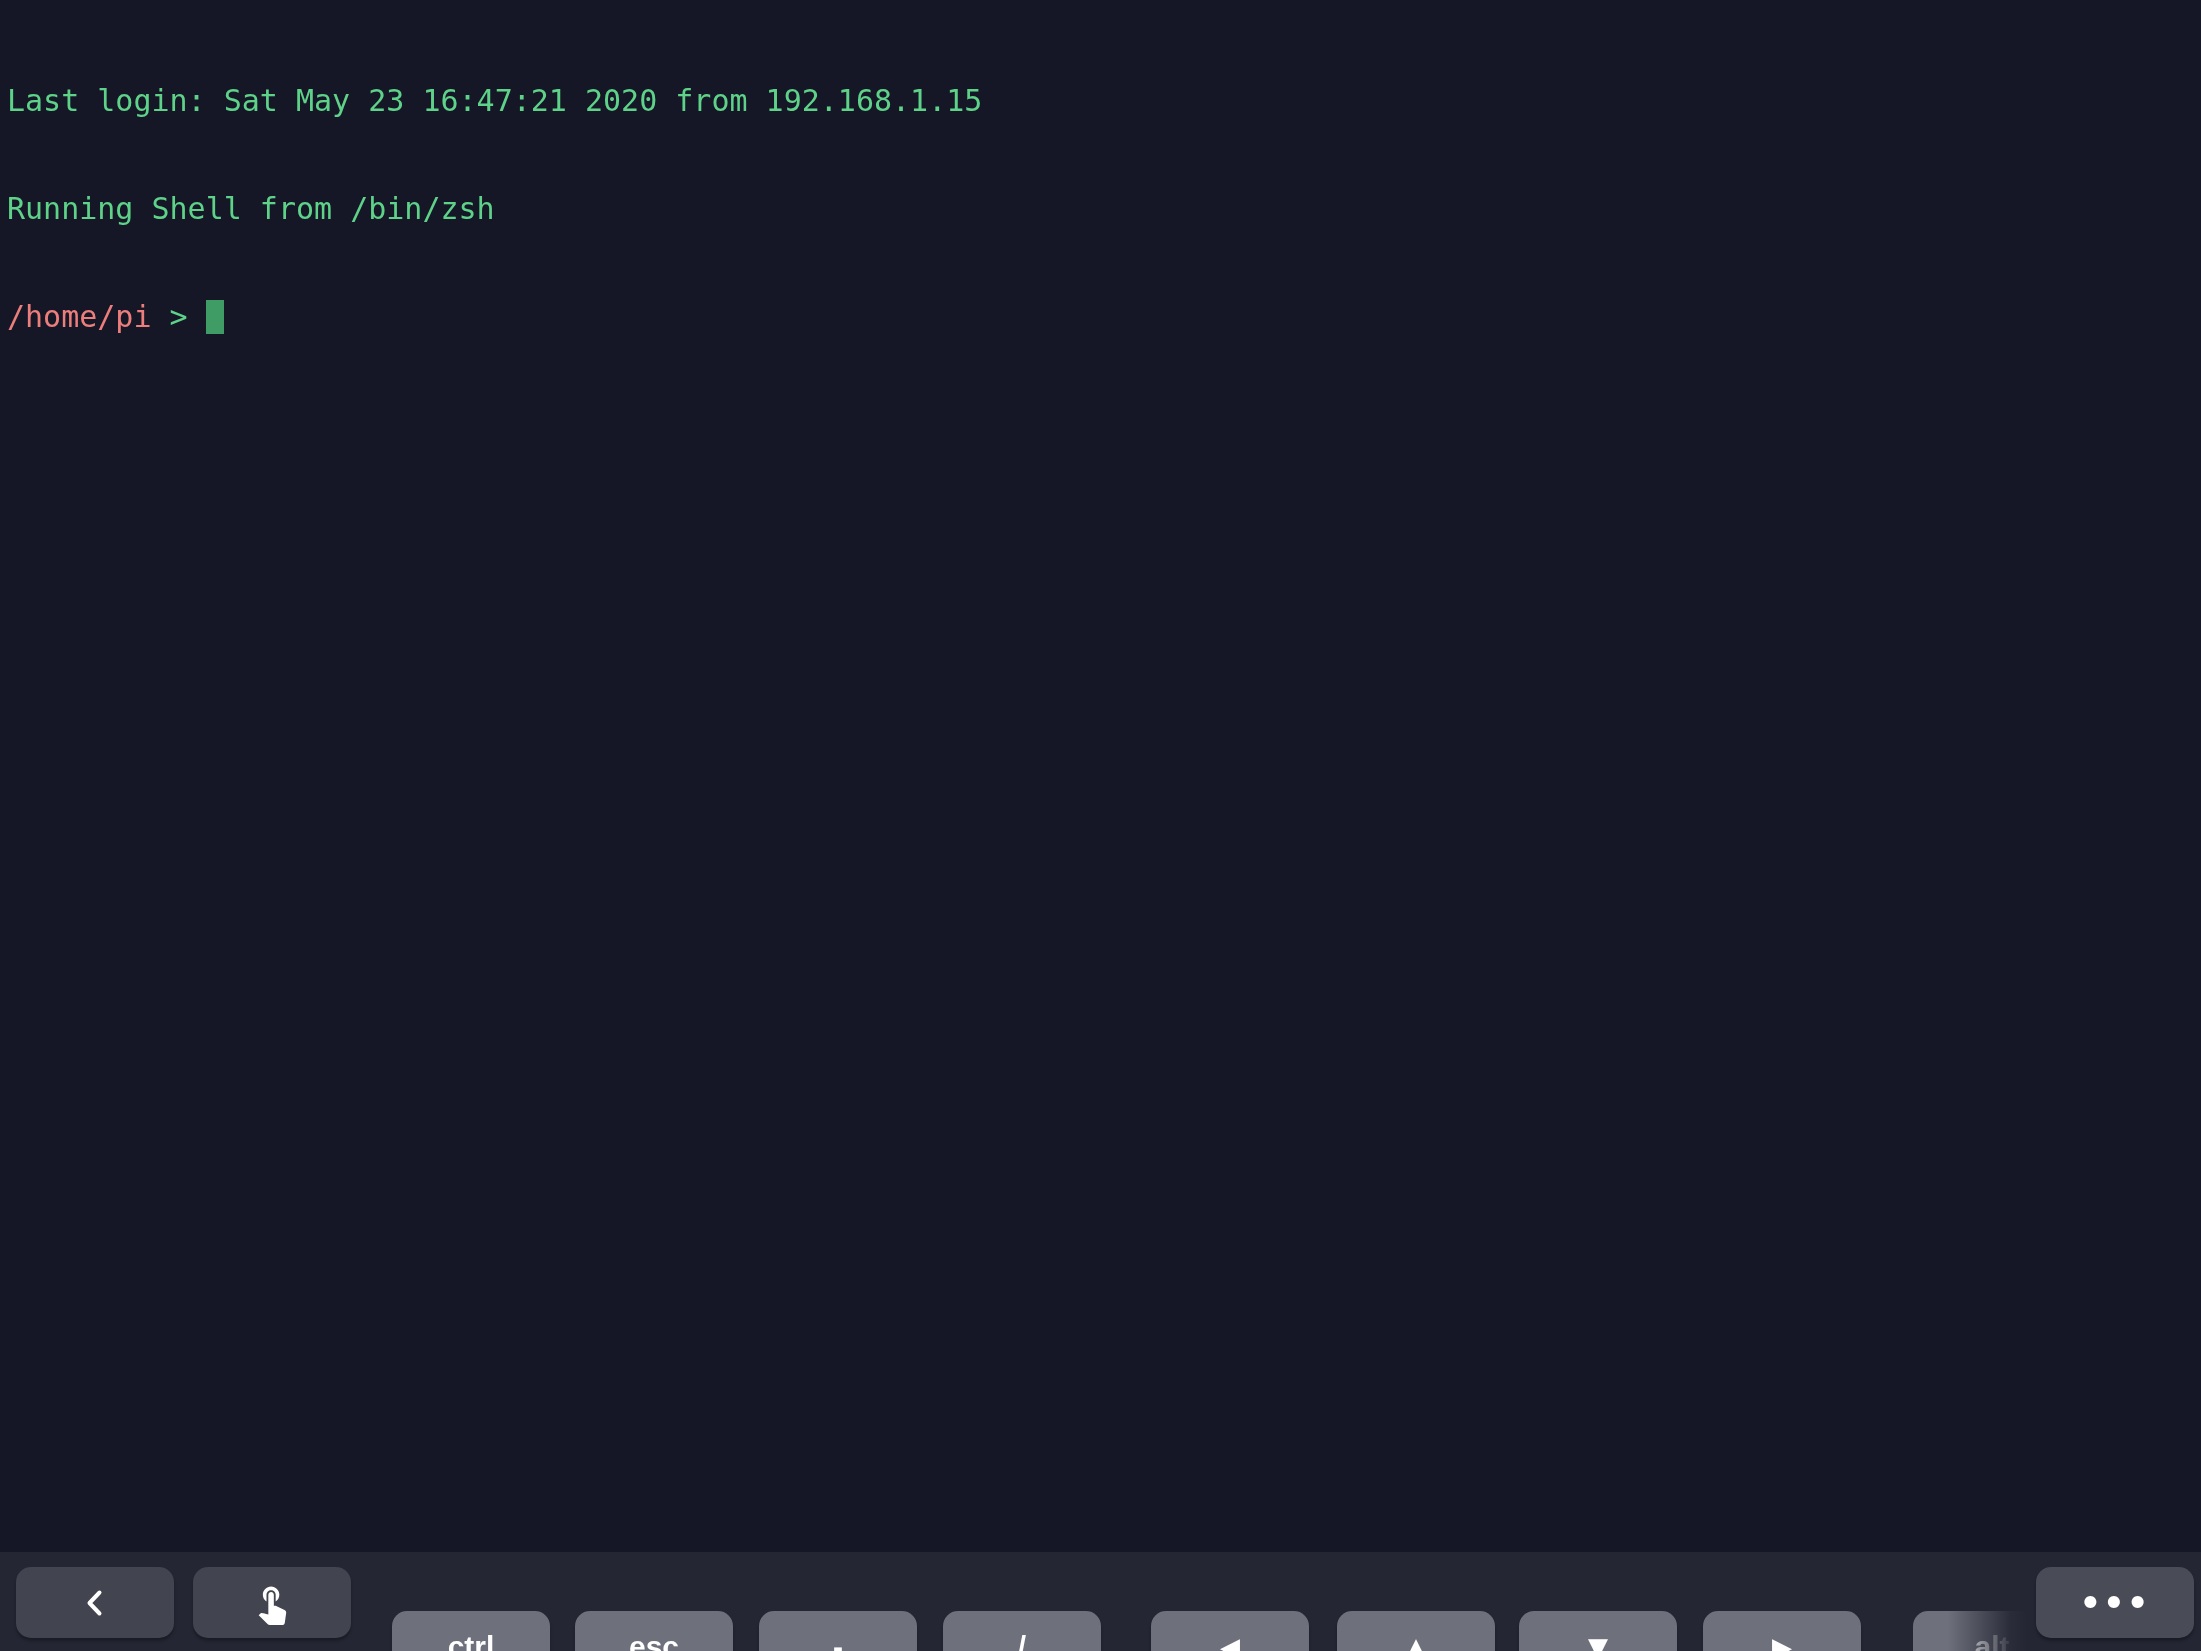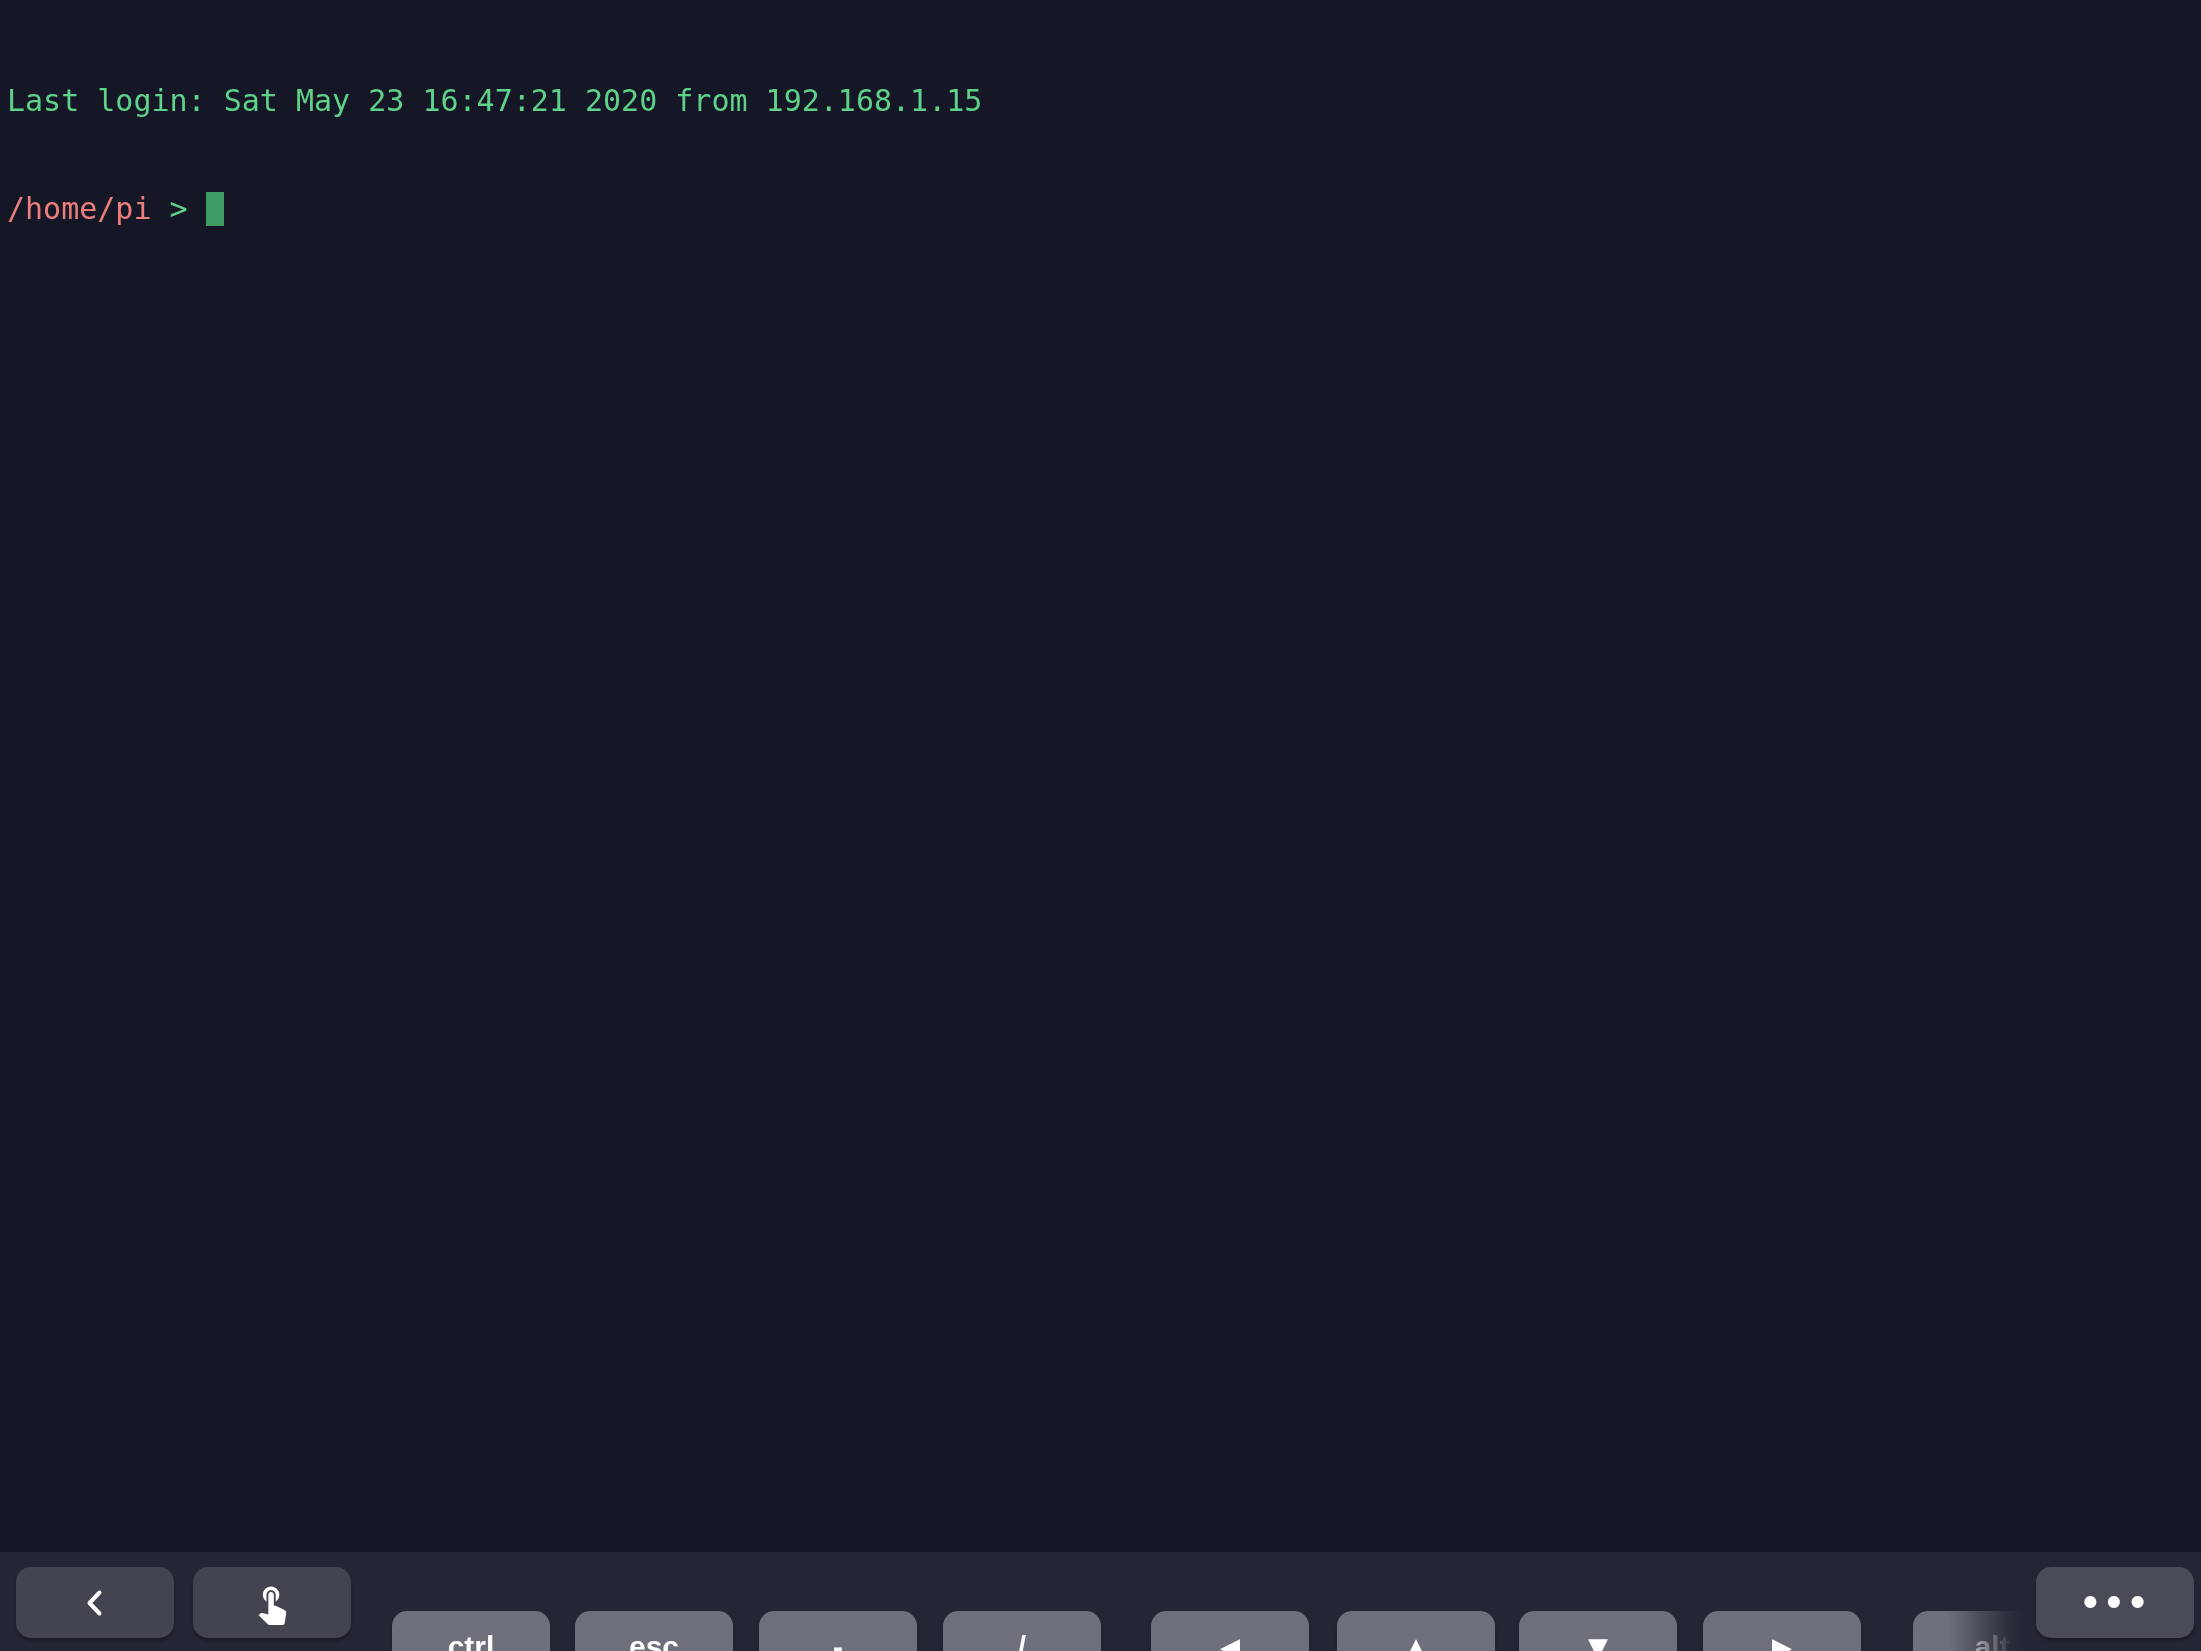--- a/index.html
+++ b/index.html
@@ -94,20 +94,21 @@
     pointer-events: none;
   }
 </style>
 </head>
 <body>
 
 <div class="screen">
 
   <div class="terminal">
     <div class="t-green">Last login: Sat May 23 16:47:21 2020 from 192.168.1.15</div>
+    <div class="t-green">Running Shell from /bin/zsh</div>
     <div><span class="t-red">/home/pi</span><span class="t-green"> &gt; </span><span class="cursor"></span></div>
   </div>
 
   <div class="keybar">
 
     <div class="key dark k1">
       <span>
         <svg width="34" height="34" viewBox="0 0 34 34">
           <polyline points="21.5,6.5 11.5,17 21.5,27.5" fill="none" stroke="#ffffff" stroke-width="4" stroke-linecap="round" stroke-linejoin="round"></polyline>
         </svg>

